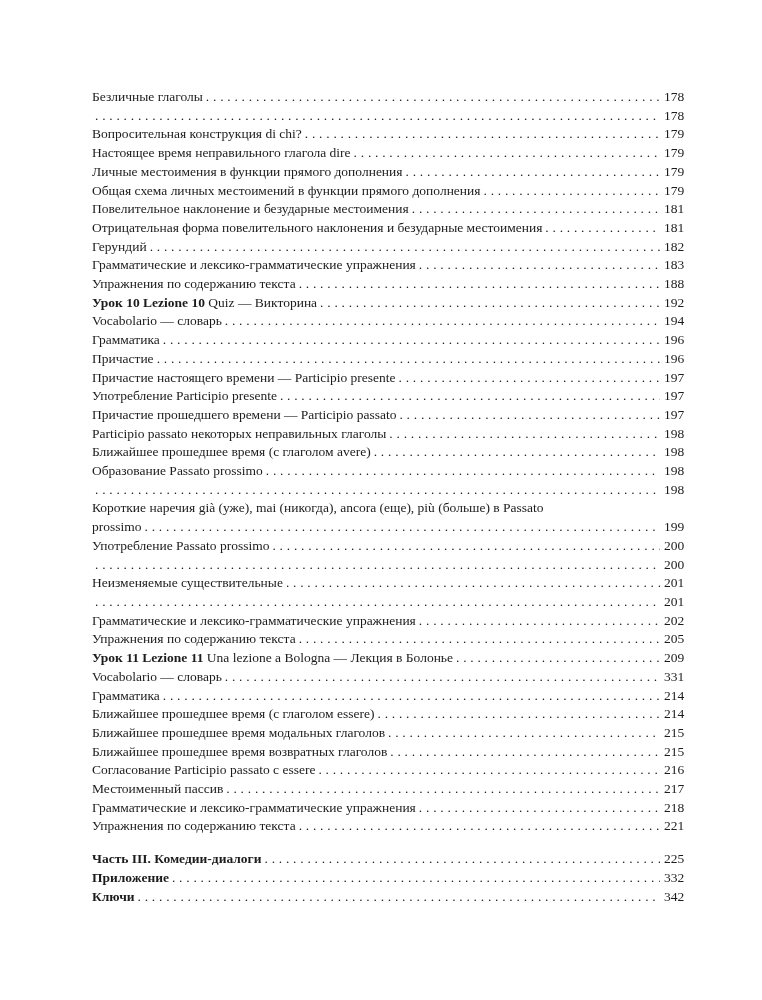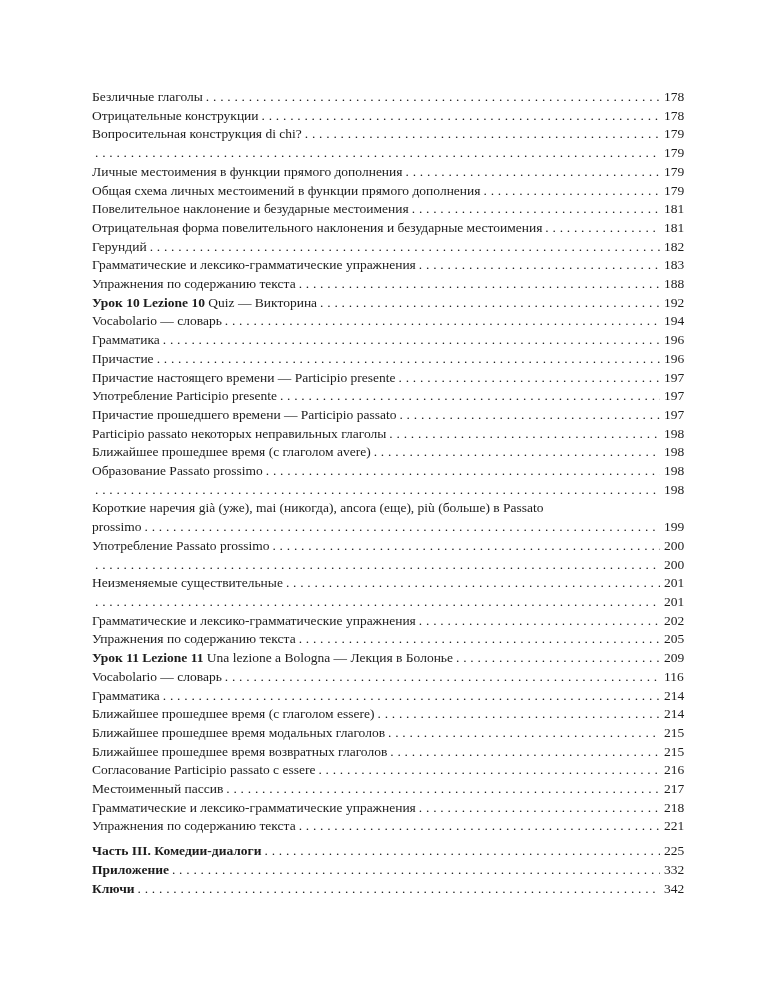--- a/index.html
+++ b/index.html
@@ -18,21 +18,21 @@
     font-size: 13.5px;
     color: #1c1c1c;
   }
   .toc-list { width: 100%; }
   .toc-row {
     display: flex;
     align-items: baseline;
     line-height: 18.7px;
     white-space: nowrap;
   }
-  .toc-row.gap { margin-top: 6px; }
+  .toc-row.gap { margin-top: 14px; }
   .toc-text { flex: 0 0 auto; }
   .toc-text b { font-weight: bold; }
   .toc-dots {
     flex: 1 1 0;
     min-width: 0;
     overflow: hidden;
     margin-left: 3px;
     margin-right: 4px;
     letter-spacing: 0.2px;
     color: #1c1c1c;
@@ -46,30 +46,30 @@
 <body>
 
 <div class="page">
   <div class="toc-list">
       <div class="toc-row">
         <span class="toc-text">Безличные глаголы</span>
         <span class="toc-dots">. . . . . . . . . . . . . . . . . . . . . . . . . . . . . . . . . . . . . . . . . . . . . . . . . . . . . . . . . . . . . . . . . . . . . . . . . . . . . . . . . . . . . . . . . . . . . . . . . . . . . . . . . . . . . . . . . . . . . . . . . . . . . . . . . . . . . . . . . . . . </span>
         <span class="toc-page">178</span>
       </div>
       <div class="toc-row">
-        <span class="toc-text">Отрицательные конструкции</span>
         <span class="toc-dots">. . . . . . . . . . . . . . . . . . . . . . . . . . . . . . . . . . . . . . . . . . . . . . . . . . . . . . . . . . . . . . . . . . . . . . . . . . . . . . . . . . . . . . . . . . . . . . . . . . . . . . . . . . . . . . . . . . . . . . . . . . . . . . . . . . . . . . . . . . . . </span>
         <span class="toc-page">178</span>
       </div>
       <div class="toc-row">
         <span class="toc-text">Вопросительная конструкция di chi?</span>
         <span class="toc-dots">. . . . . . . . . . . . . . . . . . . . . . . . . . . . . . . . . . . . . . . . . . . . . . . . . . . . . . . . . . . . . . . . . . . . . . . . . . . . . . . . . . . . . . . . . . . . . . . . . . . . . . . . . . . . . . . . . . . . . . . . . . . . . . . . . . . . . . . . . . . . </span>
         <span class="toc-page">179</span>
       </div>
       <div class="toc-row">
+        <span class="toc-text">Настоящее время неправильного глагола dire</span>
         <span class="toc-dots">. . . . . . . . . . . . . . . . . . . . . . . . . . . . . . . . . . . . . . . . . . . . . . . . . . . . . . . . . . . . . . . . . . . . . . . . . . . . . . . . . . . . . . . . . . . . . . . . . . . . . . . . . . . . . . . . . . . . . . . . . . . . . . . . . . . . . . . . . . . . </span>
         <span class="toc-page">179</span>
       </div>
       <div class="toc-row">
         <span class="toc-text">Личные местоимения в функции прямого дополнения</span>
         <span class="toc-dots">. . . . . . . . . . . . . . . . . . . . . . . . . . . . . . . . . . . . . . . . . . . . . . . . . . . . . . . . . . . . . . . . . . . . . . . . . . . . . . . . . . . . . . . . . . . . . . . . . . . . . . . . . . . . . . . . . . . . . . . . . . . . . . . . . . . . . . . . . . . . </span>
         <span class="toc-page">179</span>
       </div>
       <div class="toc-row">
         <span class="toc-text">Общая схема личных местоимений в функции прямого дополнения</span>
@@ -192,21 +192,21 @@
         <span class="toc-page">205</span>
       </div>
       <div class="toc-row">
         <span class="toc-text"><b>Урок 11 Lezione 11</b> Una lezione a Bologna — Лекция в Болонье</span>
         <span class="toc-dots">. . . . . . . . . . . . . . . . . . . . . . . . . . . . . . . . . . . . . . . . . . . . . . . . . . . . . . . . . . . . . . . . . . . . . . . . . . . . . . . . . . . . . . . . . . . . . . . . . . . . . . . . . . . . . . . . . . . . . . . . . . . . . . . . . . . . . . . . . . . . </span>
         <span class="toc-page">209</span>
       </div>
       <div class="toc-row">
         <span class="toc-text">Vocabolario — словарь</span>
         <span class="toc-dots">. . . . . . . . . . . . . . . . . . . . . . . . . . . . . . . . . . . . . . . . . . . . . . . . . . . . . . . . . . . . . . . . . . . . . . . . . . . . . . . . . . . . . . . . . . . . . . . . . . . . . . . . . . . . . . . . . . . . . . . . . . . . . . . . . . . . . . . . . . . . </span>
-        <span class="toc-page">116</span>
+        <span class="toc-page">331</span>
       </div>
       <div class="toc-row">
         <span class="toc-text">Грамматика</span>
         <span class="toc-dots">. . . . . . . . . . . . . . . . . . . . . . . . . . . . . . . . . . . . . . . . . . . . . . . . . . . . . . . . . . . . . . . . . . . . . . . . . . . . . . . . . . . . . . . . . . . . . . . . . . . . . . . . . . . . . . . . . . . . . . . . . . . . . . . . . . . . . . . . . . . . </span>
         <span class="toc-page">214</span>
       </div>
       <div class="toc-row">
         <span class="toc-text">Ближайшее прошедшее время (с глаголом essere)</span>
         <span class="toc-dots">. . . . . . . . . . . . . . . . . . . . . . . . . . . . . . . . . . . . . . . . . . . . . . . . . . . . . . . . . . . . . . . . . . . . . . . . . . . . . . . . . . . . . . . . . . . . . . . . . . . . . . . . . . . . . . . . . . . . . . . . . . . . . . . . . . . . . . . . . . . . </span>
         <span class="toc-page">214</span>

